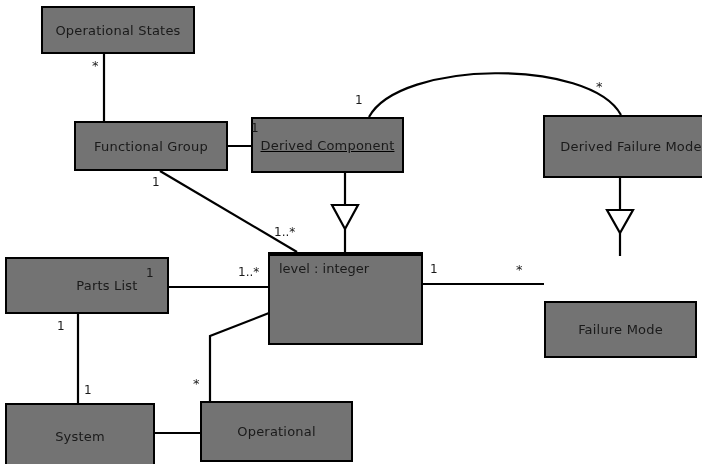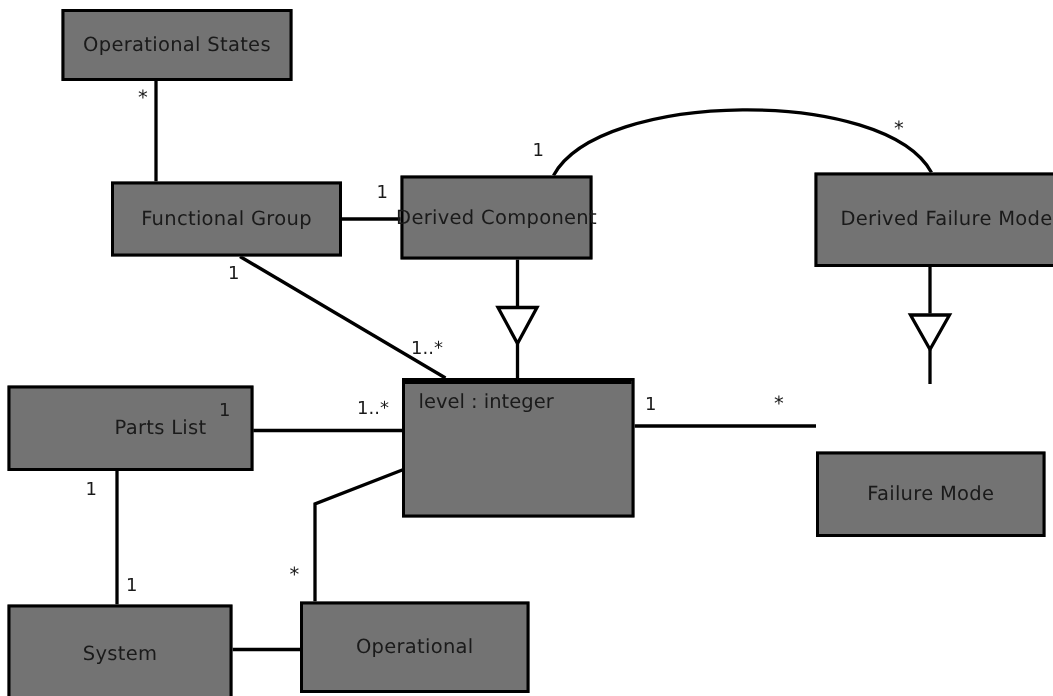--- a/index.html
+++ b/index.html
@@ -116,21 +116,21 @@
 
   </svg>
 
   <div id="class-layer">
       <div class="uml-class" style="left: 41px; top: 6px; width: 154px; height: 48px;">
         <div class="class-name">Operational States</div>
       </div>
       <div class="uml-class" style="left: 26px; top: 121px; width: 154px; height: 50px; margin-left: 48px;">
         <div class="class-name">Functional Group</div>
       </div>
-      <div class="uml-class" style="left: 267px; top: 117px; width: 128px; height: 56px;">
+      <div class="uml-class" style="left: 251px; top: 117px; width: 153px; height: 56px; text-decoration: underline;">
         <div class="class-name">Derived Component</div>
       </div>
       <div class="uml-class" style="left: 543px; top: 115px; width: 176px; height: 63px;">
         <div class="class-name">Derived Failure Mode</div>
       </div>
       <div class="uml-class" style="left: 5px; top: 257px; width: 164px; height: 57px; padding-left: 40px;">
         <div class="class-name">Parts List</div>
       </div>
       <div class="uml-class" style="left: 268px; top: 252px; width: 155px; height: 93px;">
         <div class="class-attrs">

